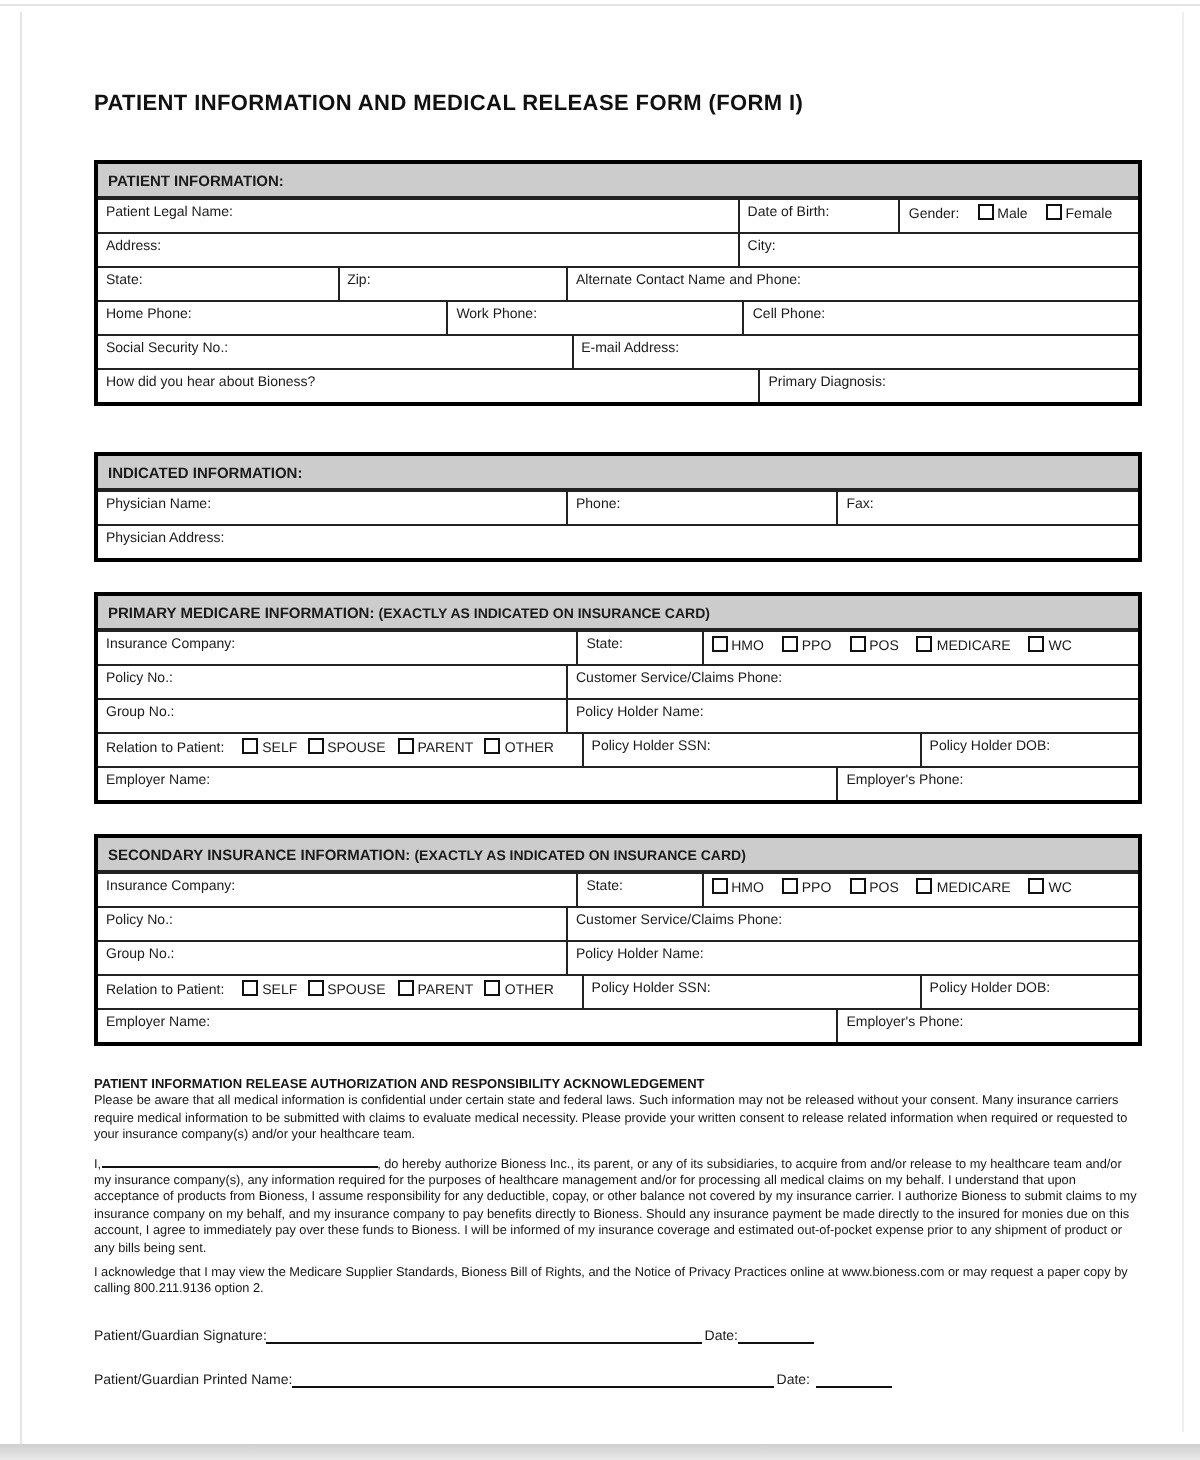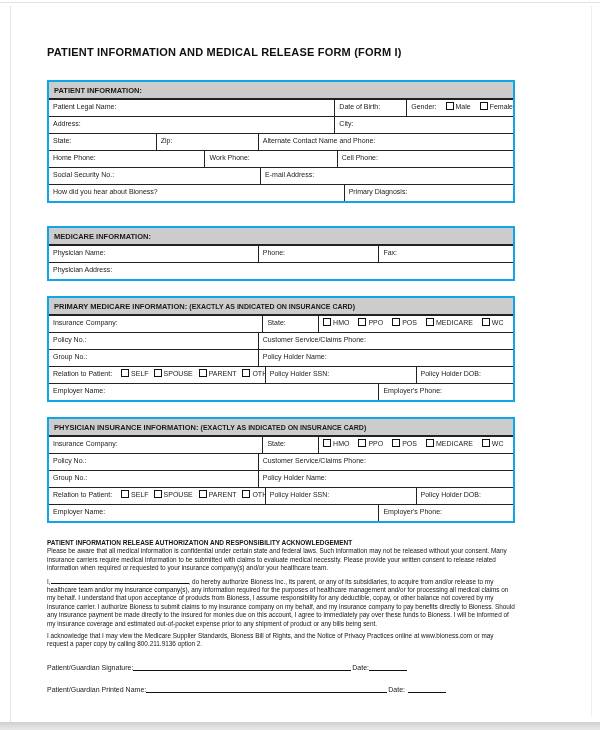--- a/index.html
+++ b/index.html
@@ -6,24 +6,24 @@
   .stage{
     position:relative;width:600px;height:730px;background:#fff;overflow:hidden;
     font-family:"Liberation Sans","DejaVu Sans",sans-serif;color:#1a1a1a;
   }
   
   .scan-top{position:absolute;left:0;top:2px;width:600px;height:1px;background:#e3e3e3;}
   .scan-left{position:absolute;left:10px;top:6px;width:1px;height:716px;background:#e6e6e6;}
   .scan-right{position:absolute;left:591px;top:6px;width:1px;height:710px;background:#efefef;}
   .scan-bottom{position:absolute;left:0;top:722px;width:600px;height:8px;background:linear-gradient(#cfcfcf,#e9e9e9);}
 
-  .content{position:absolute;left:47px;top:0;width:468px;}
+  .content{position:absolute;left:47px;top:0;width:524px;}
   .title{margin:46px 0 0 0;font-size:11px;font-weight:bold;letter-spacing:.2px;color:#111;}
 
-  .tbl{border:2px solid #0ea5e9;margin-top:0;background:#fff;}
+  .tbl{border:2px solid #000000;margin-top:0;background:#fff;}
   .tbl-hd{background:#cccccc;border-bottom:1px solid #222;padding:3px 5px 2px 5px;
           font-size:7.5px;font-weight:bold;height:11px;line-height:11px;white-space:nowrap;overflow:hidden;}
   .tbl-hd .note{font-size:7px;}
   .trow{display:flex;border-top:1px solid #222;height:17px;box-sizing:border-box;}
   .trow:first-of-type{border-top:none;}
   .tcell{border-left:1px solid #222;box-sizing:border-box;padding:2px 0 0 4px;
          font-size:7px;line-height:9px;white-space:nowrap;overflow:hidden;}
   .tcell:first-child{border-left:none;}
 
   .cb{display:inline-block;width:6px;height:6px;border:1px solid #111;background:#fff;
@@ -122,21 +122,21 @@
         <div class="tcell w635">
           <span>How did you hear about Bioness?</span>
         </div>
         <div class="tcell w365">
           <span>Primary Diagnosis:</span>
         </div>
       </div>
     </div>
 
     <div class="tbl mt-phys">
-      <div class="tbl-hd">MEDICARE INFORMATION:</div>
+      <div class="tbl-hd">INDICATED INFORMATION:</div>
       <div class="trow">
         <div class="tcell w45">
           <span>Physician Name:</span>
         </div>
         <div class="tcell w26">
           <span>Phone:</span>
         </div>
         <div class="tcell w29">
           <span>Fax:</span>
         </div>
@@ -204,21 +204,21 @@
           <span>Employer Name:</span>
         </div>
         <div class="tcell w29">
           <span>Employer's Phone:</span>
         </div>
       </div>
     </div>
 
     <div class="tbl mt-sec">
       <div class="tbl-hd">
-        <span>PHYSICIAN INSURANCE INFORMATION:</span>
+        <span>SECONDARY INSURANCE INFORMATION:</span>
         <span class="note">(EXACTLY AS INDICATED ON INSURANCE CARD)</span>
       </div>
       <div class="trow">
         <div class="tcell w46">
           <span>Insurance Company:</span>
         </div>
         <div class="tcell w12">
           <span>State:</span>
         </div>
         <div class="tcell w42">

